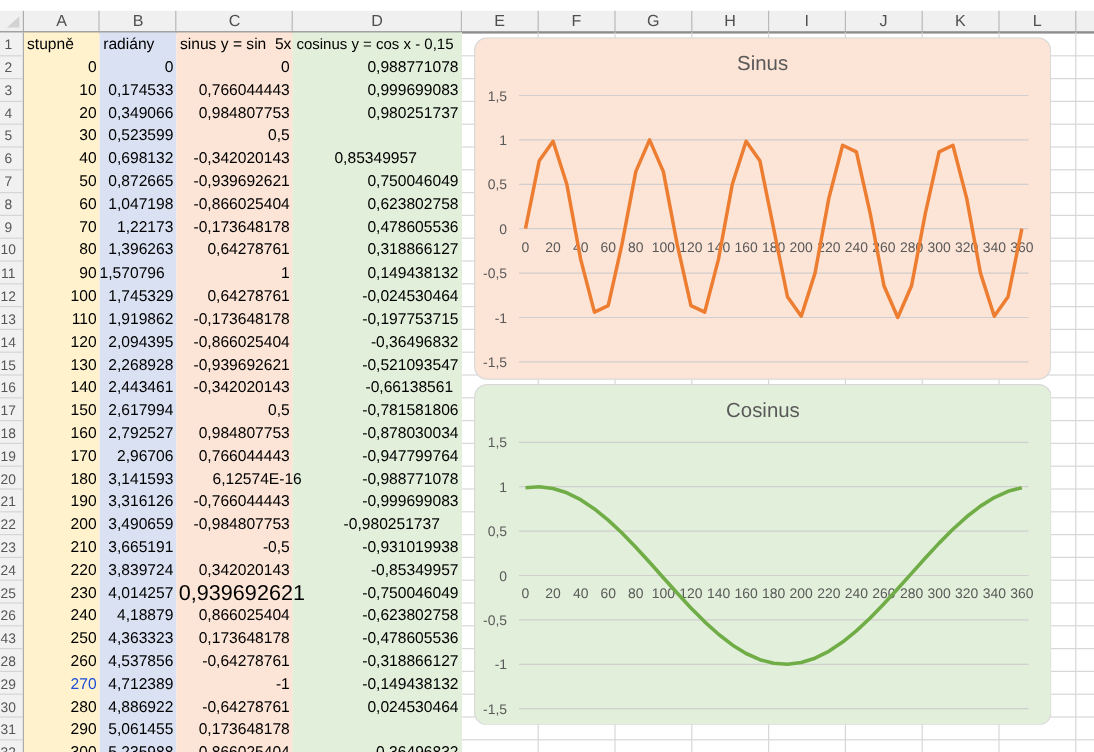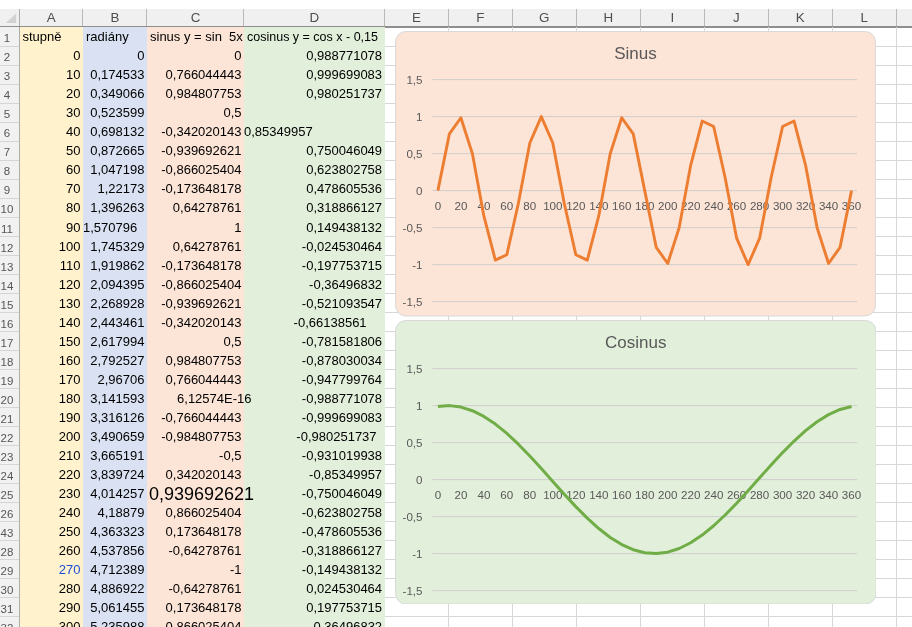--- a/index.html
+++ b/index.html
@@ -163,21 +163,21 @@
 <div class="abs" style="left:19.5px;top:84.29px;width:63.5px;height:19.03px;line-height:20.630000000000003px;font-size:13px;color:#000;padding-right:2.5px;text-align:right;">20</div>
 <div class="abs" style="left:83.0px;top:84.29px;width:64.0px;height:19.03px;line-height:20.630000000000003px;font-size:13px;color:#000;padding-right:2.5px;text-align:right;">0,349066</div>
 <div class="abs" style="left:147.0px;top:84.29px;width:97.0px;height:19.03px;line-height:20.630000000000003px;font-size:13px;color:#000;padding-right:2.5px;text-align:right;">0,984807753</div>
 <div class="abs" style="left:244.0px;top:84.29px;width:140.60000000000002px;height:19.03px;line-height:20.630000000000003px;font-size:13px;color:#000;padding-right:2.5px;text-align:right;">0,980251737</div>
 <div class="abs" style="left:19.5px;top:103.32000000000001px;width:63.5px;height:19.03px;line-height:20.630000000000003px;font-size:13px;color:#000;padding-right:2.5px;text-align:right;">30</div>
 <div class="abs" style="left:83.0px;top:103.32000000000001px;width:64.0px;height:19.03px;line-height:20.630000000000003px;font-size:13px;color:#000;padding-right:2.5px;text-align:right;">0,523599</div>
 <div class="abs" style="left:147.0px;top:103.32000000000001px;width:97.0px;height:19.03px;line-height:20.630000000000003px;font-size:13px;color:#000;padding-right:2.5px;text-align:right;">0,5</div>
 <div class="abs" style="left:19.5px;top:122.35000000000001px;width:63.5px;height:19.03px;line-height:20.630000000000003px;font-size:13px;color:#000;padding-right:2.5px;text-align:right;">40</div>
 <div class="abs" style="left:83.0px;top:122.35000000000001px;width:64.0px;height:19.03px;line-height:20.630000000000003px;font-size:13px;color:#000;padding-right:2.5px;text-align:right;">0,698132</div>
 <div class="abs" style="left:147.0px;top:122.35000000000001px;width:97.0px;height:19.03px;line-height:20.630000000000003px;font-size:13px;color:#000;padding-right:2.5px;text-align:right;">-0,342020143</div>
-<div class="abs" style="left:244.0px;top:122.35000000000001px;width:140.60000000000002px;height:19.03px;line-height:20.630000000000003px;font-size:13px;color:#000;padding-right:2.5px;text-align:left;">0,85349957</div>
+<div class="abs" style="left:244.0px;top:122.35000000000001px;width:140.60000000000002px;height:19.03px;line-height:20.630000000000003px;font-size:13px;color:#000;padding-right:2.5px;text-align:center;">0,85349957</div>
 <div class="abs" style="left:19.5px;top:141.38px;width:63.5px;height:19.03px;line-height:20.630000000000003px;font-size:13px;color:#000;padding-right:2.5px;text-align:right;">50</div>
 <div class="abs" style="left:83.0px;top:141.38px;width:64.0px;height:19.03px;line-height:20.630000000000003px;font-size:13px;color:#000;padding-right:2.5px;text-align:right;">0,872665</div>
 <div class="abs" style="left:147.0px;top:141.38px;width:97.0px;height:19.03px;line-height:20.630000000000003px;font-size:13px;color:#000;padding-right:2.5px;text-align:right;">-0,939692621</div>
 <div class="abs" style="left:244.0px;top:141.38px;width:140.60000000000002px;height:19.03px;line-height:20.630000000000003px;font-size:13px;color:#000;padding-right:2.5px;text-align:right;">0,750046049</div>
 <div class="abs" style="left:19.5px;top:160.41px;width:63.5px;height:19.03px;line-height:20.630000000000003px;font-size:13px;color:#000;padding-right:2.5px;text-align:right;">60</div>
 <div class="abs" style="left:83.0px;top:160.41px;width:64.0px;height:19.03px;line-height:20.630000000000003px;font-size:13px;color:#000;padding-right:2.5px;text-align:right;">1,047198</div>
 <div class="abs" style="left:147.0px;top:160.41px;width:97.0px;height:19.03px;line-height:20.630000000000003px;font-size:13px;color:#000;padding-right:2.5px;text-align:right;">-0,866025404</div>
 <div class="abs" style="left:244.0px;top:160.41px;width:140.60000000000002px;height:19.03px;line-height:20.630000000000003px;font-size:13px;color:#000;padding-right:2.5px;text-align:right;">0,623802758</div>
 <div class="abs" style="left:19.5px;top:179.44px;width:63.5px;height:19.03px;line-height:20.630000000000003px;font-size:13px;color:#000;padding-right:2.5px;text-align:right;">70</div>
 <div class="abs" style="left:83.0px;top:179.44px;width:64.0px;height:19.03px;line-height:20.630000000000003px;font-size:13px;color:#000;padding-right:2.5px;text-align:right;">1,22173</div>
@@ -203,21 +203,21 @@
 <div class="abs" style="left:83.0px;top:274.59000000000003px;width:64.0px;height:19.03px;line-height:20.630000000000003px;font-size:13px;color:#000;padding-right:2.5px;text-align:right;">2,094395</div>
 <div class="abs" style="left:147.0px;top:274.59000000000003px;width:97.0px;height:19.03px;line-height:20.630000000000003px;font-size:13px;color:#000;padding-right:2.5px;text-align:right;">-0,866025404</div>
 <div class="abs" style="left:244.0px;top:274.59000000000003px;width:140.60000000000002px;height:19.03px;line-height:20.630000000000003px;font-size:13px;color:#000;padding-right:2.5px;text-align:right;">-0,36496832</div>
 <div class="abs" style="left:19.5px;top:293.62px;width:63.5px;height:19.03px;line-height:20.630000000000003px;font-size:13px;color:#000;padding-right:2.5px;text-align:right;">130</div>
 <div class="abs" style="left:83.0px;top:293.62px;width:64.0px;height:19.03px;line-height:20.630000000000003px;font-size:13px;color:#000;padding-right:2.5px;text-align:right;">2,268928</div>
 <div class="abs" style="left:147.0px;top:293.62px;width:97.0px;height:19.03px;line-height:20.630000000000003px;font-size:13px;color:#000;padding-right:2.5px;text-align:right;">-0,939692621</div>
 <div class="abs" style="left:244.0px;top:293.62px;width:140.60000000000002px;height:19.03px;line-height:20.630000000000003px;font-size:13px;color:#000;padding-right:2.5px;text-align:right;">-0,521093547</div>
 <div class="abs" style="left:19.5px;top:312.65000000000003px;width:63.5px;height:19.03px;line-height:20.630000000000003px;font-size:13px;color:#000;padding-right:2.5px;text-align:right;">140</div>
 <div class="abs" style="left:83.0px;top:312.65000000000003px;width:64.0px;height:19.03px;line-height:20.630000000000003px;font-size:13px;color:#000;padding-right:2.5px;text-align:right;">2,443461</div>
 <div class="abs" style="left:147.0px;top:312.65000000000003px;width:97.0px;height:19.03px;line-height:20.630000000000003px;font-size:13px;color:#000;padding-right:2.5px;text-align:right;">-0,342020143</div>
-<div class="abs" style="left:244.0px;top:312.65000000000003px;width:140.60000000000002px;height:19.03px;line-height:20.630000000000003px;font-size:13px;color:#000;padding-right:18px;text-align:right;">-0,66138561</div>
+<div class="abs" style="left:244.0px;top:312.65000000000003px;width:140.60000000000002px;height:19.03px;line-height:20.630000000000003px;font-size:13px;color:#000;padding-right:7px;text-align:right;">-0,66138561</div>
 <div class="abs" style="left:19.5px;top:331.68px;width:63.5px;height:19.03px;line-height:20.630000000000003px;font-size:13px;color:#000;padding-right:2.5px;text-align:right;">150</div>
 <div class="abs" style="left:83.0px;top:331.68px;width:64.0px;height:19.03px;line-height:20.630000000000003px;font-size:13px;color:#000;padding-right:2.5px;text-align:right;">2,617994</div>
 <div class="abs" style="left:147.0px;top:331.68px;width:97.0px;height:19.03px;line-height:20.630000000000003px;font-size:13px;color:#000;padding-right:2.5px;text-align:right;">0,5</div>
 <div class="abs" style="left:244.0px;top:331.68px;width:140.60000000000002px;height:19.03px;line-height:20.630000000000003px;font-size:13px;color:#000;padding-right:2.5px;text-align:right;">-0,781581806</div>
 <div class="abs" style="left:19.5px;top:350.71px;width:63.5px;height:19.03px;line-height:20.630000000000003px;font-size:13px;color:#000;padding-right:2.5px;text-align:right;">160</div>
 <div class="abs" style="left:83.0px;top:350.71px;width:64.0px;height:19.03px;line-height:20.630000000000003px;font-size:13px;color:#000;padding-right:2.5px;text-align:right;">2,792527</div>
 <div class="abs" style="left:147.0px;top:350.71px;width:97.0px;height:19.03px;line-height:20.630000000000003px;font-size:13px;color:#000;padding-right:2.5px;text-align:right;">0,984807753</div>
 <div class="abs" style="left:244.0px;top:350.71px;width:140.60000000000002px;height:19.03px;line-height:20.630000000000003px;font-size:13px;color:#000;padding-right:2.5px;text-align:right;">-0,878030034</div>
 <div class="abs" style="left:19.5px;top:369.74px;width:63.5px;height:19.03px;line-height:20.630000000000003px;font-size:13px;color:#000;padding-right:2.5px;text-align:right;">170</div>
 <div class="abs" style="left:83.0px;top:369.74px;width:64.0px;height:19.03px;line-height:20.630000000000003px;font-size:13px;color:#000;padding-right:2.5px;text-align:right;">2,96706</div>
@@ -227,21 +227,21 @@
 <div class="abs" style="left:83.0px;top:388.77000000000004px;width:64.0px;height:19.03px;line-height:20.630000000000003px;font-size:13px;color:#000;padding-right:2.5px;text-align:right;">3,141593</div>
 <div class="abs" style="left:147.0px;top:388.77000000000004px;width:97.0px;height:19.03px;line-height:20.630000000000003px;font-size:13px;color:#000;padding-right:2.5px;text-align:right;margin-left:10px;">6,12574E-16</div>
 <div class="abs" style="left:244.0px;top:388.77000000000004px;width:140.60000000000002px;height:19.03px;line-height:20.630000000000003px;font-size:13px;color:#000;padding-right:2.5px;text-align:right;">-0,988771078</div>
 <div class="abs" style="left:19.5px;top:407.8px;width:63.5px;height:19.03px;line-height:20.630000000000003px;font-size:13px;color:#000;padding-right:2.5px;text-align:right;">190</div>
 <div class="abs" style="left:83.0px;top:407.8px;width:64.0px;height:19.03px;line-height:20.630000000000003px;font-size:13px;color:#000;padding-right:2.5px;text-align:right;">3,316126</div>
 <div class="abs" style="left:147.0px;top:407.8px;width:97.0px;height:19.03px;line-height:20.630000000000003px;font-size:13px;color:#000;padding-right:2.5px;text-align:right;">-0,766044443</div>
 <div class="abs" style="left:244.0px;top:407.8px;width:140.60000000000002px;height:19.03px;line-height:20.630000000000003px;font-size:13px;color:#000;padding-right:2.5px;text-align:right;">-0,999699083</div>
 <div class="abs" style="left:19.5px;top:426.83px;width:63.5px;height:19.03px;line-height:20.630000000000003px;font-size:13px;color:#000;padding-right:2.5px;text-align:right;">200</div>
 <div class="abs" style="left:83.0px;top:426.83px;width:64.0px;height:19.03px;line-height:20.630000000000003px;font-size:13px;color:#000;padding-right:2.5px;text-align:right;">3,490659</div>
 <div class="abs" style="left:147.0px;top:426.83px;width:97.0px;height:19.03px;line-height:20.630000000000003px;font-size:13px;color:#000;padding-right:2.5px;text-align:right;">-0,984807753</div>
-<div class="abs" style="left:244.0px;top:426.83px;width:140.60000000000002px;height:19.03px;line-height:20.630000000000003px;font-size:13px;color:#000;padding-right:8px;text-align:right;">-0,980251737</div>
+<div class="abs" style="left:244.0px;top:426.83px;width:140.60000000000002px;height:19.03px;line-height:20.630000000000003px;font-size:13px;color:#000;padding-right:18px;text-align:right;">-0,980251737</div>
 <div class="abs" style="left:19.5px;top:445.86px;width:63.5px;height:19.03px;line-height:20.630000000000003px;font-size:13px;color:#000;padding-right:2.5px;text-align:right;">210</div>
 <div class="abs" style="left:83.0px;top:445.86px;width:64.0px;height:19.03px;line-height:20.630000000000003px;font-size:13px;color:#000;padding-right:2.5px;text-align:right;">3,665191</div>
 <div class="abs" style="left:147.0px;top:445.86px;width:97.0px;height:19.03px;line-height:20.630000000000003px;font-size:13px;color:#000;padding-right:2.5px;text-align:right;">-0,5</div>
 <div class="abs" style="left:244.0px;top:445.86px;width:140.60000000000002px;height:19.03px;line-height:20.630000000000003px;font-size:13px;color:#000;padding-right:2.5px;text-align:right;">-0,931019938</div>
 <div class="abs" style="left:19.5px;top:464.89000000000004px;width:63.5px;height:19.03px;line-height:20.630000000000003px;font-size:13px;color:#000;padding-right:2.5px;text-align:right;">220</div>
 <div class="abs" style="left:83.0px;top:464.89000000000004px;width:64.0px;height:19.03px;line-height:20.630000000000003px;font-size:13px;color:#000;padding-right:2.5px;text-align:right;">3,839724</div>
 <div class="abs" style="left:147.0px;top:464.89000000000004px;width:97.0px;height:19.03px;line-height:20.630000000000003px;font-size:13px;color:#000;padding-right:2.5px;text-align:right;">0,342020143</div>
 <div class="abs" style="left:244.0px;top:464.89000000000004px;width:140.60000000000002px;height:19.03px;line-height:20.630000000000003px;font-size:13px;color:#000;padding-right:2.5px;text-align:right;">-0,85349957</div>
 <div class="abs" style="left:19.5px;top:483.92px;width:63.5px;height:19.03px;line-height:20.630000000000003px;font-size:13px;color:#000;padding-right:2.5px;text-align:right;">230</div>
 <div class="abs" style="left:83.0px;top:483.92px;width:64.0px;height:19.03px;line-height:20.630000000000003px;font-size:13px;color:#000;padding-right:2.5px;text-align:right;">4,014257</div>
@@ -263,21 +263,20 @@
 <div class="abs" style="left:83.0px;top:560.0400000000001px;width:64.0px;height:19.03px;line-height:20.630000000000003px;font-size:13px;color:#000;padding-right:2.5px;text-align:right;">4,712389</div>
 <div class="abs" style="left:147.0px;top:560.0400000000001px;width:97.0px;height:19.03px;line-height:20.630000000000003px;font-size:13px;color:#000;padding-right:2.5px;text-align:right;">-1</div>
 <div class="abs" style="left:244.0px;top:560.0400000000001px;width:140.60000000000002px;height:19.03px;line-height:20.630000000000003px;font-size:13px;color:#000;padding-right:2.5px;text-align:right;">-0,149438132</div>
 <div class="abs" style="left:19.5px;top:579.07px;width:63.5px;height:19.03px;line-height:20.630000000000003px;font-size:13px;color:#000;padding-right:2.5px;text-align:right;">280</div>
 <div class="abs" style="left:83.0px;top:579.07px;width:64.0px;height:19.03px;line-height:20.630000000000003px;font-size:13px;color:#000;padding-right:2.5px;text-align:right;">4,886922</div>
 <div class="abs" style="left:147.0px;top:579.07px;width:97.0px;height:19.03px;line-height:20.630000000000003px;font-size:13px;color:#000;padding-right:2.5px;text-align:right;">-0,64278761</div>
 <div class="abs" style="left:244.0px;top:579.07px;width:140.60000000000002px;height:19.03px;line-height:20.630000000000003px;font-size:13px;color:#000;padding-right:2.5px;text-align:right;">0,024530464</div>
 <div class="abs" style="left:19.5px;top:598.1000000000001px;width:63.5px;height:19.03px;line-height:20.630000000000003px;font-size:13px;color:#000;padding-right:2.5px;text-align:right;">290</div>
 <div class="abs" style="left:83.0px;top:598.1000000000001px;width:64.0px;height:19.03px;line-height:20.630000000000003px;font-size:13px;color:#000;padding-right:2.5px;text-align:right;">5,061455</div>
 <div class="abs" style="left:147.0px;top:598.1000000000001px;width:97.0px;height:19.03px;line-height:20.630000000000003px;font-size:13px;color:#000;padding-right:2.5px;text-align:right;">0,173648178</div>
-<div class="abs" style="left:244.0px;top:598.1000000000001px;width:140.60000000000002px;height:19.03px;line-height:20.630000000000003px;font-size:13px;color:#000;padding-right:2.5px;text-align:right;">0,197753715</div>
 <div class="abs" style="left:19.5px;top:617.1300000000001px;width:63.5px;height:19.03px;line-height:20.630000000000003px;font-size:13px;color:#000;padding-right:2.5px;text-align:right;">300</div>
 <div class="abs" style="left:83.0px;top:617.1300000000001px;width:64.0px;height:19.03px;line-height:20.630000000000003px;font-size:13px;color:#000;padding-right:2.5px;text-align:right;">5,235988</div>
 <div class="abs" style="left:147.0px;top:617.1300000000001px;width:97.0px;height:19.03px;line-height:20.630000000000003px;font-size:13px;color:#000;padding-right:2.5px;text-align:right;">0,866025404</div>
 <div class="abs" style="left:244.0px;top:617.1300000000001px;width:140.60000000000002px;height:19.03px;line-height:20.630000000000003px;font-size:13px;color:#000;padding-right:2.5px;text-align:right;">0,36496832</div>
 <svg class="abs" style="left:394.5px;top:31px;" width="481" height="285.5" viewBox="0 0 481 285.5">
       <rect x="0.5" y="0.5" width="480" height="284.5" rx="10.5" fill="#FCE4D6" stroke="#D9D9D9" stroke-width="1"></rect>
       <line x1="37.5" y1="48.6" x2="462.1" y2="48.6" stroke="#D0CECE" stroke-width="1"></line>
       <line x1="37.5" y1="85.6" x2="462.1" y2="85.6" stroke="#D0CECE" stroke-width="1"></line>
       <line x1="37.5" y1="122.6" x2="462.1" y2="122.6" stroke="#D0CECE" stroke-width="1"></line>
       <line x1="37.5" y1="159.6" x2="462.1" y2="159.6" stroke="#D0CECE" stroke-width="1"></line>

